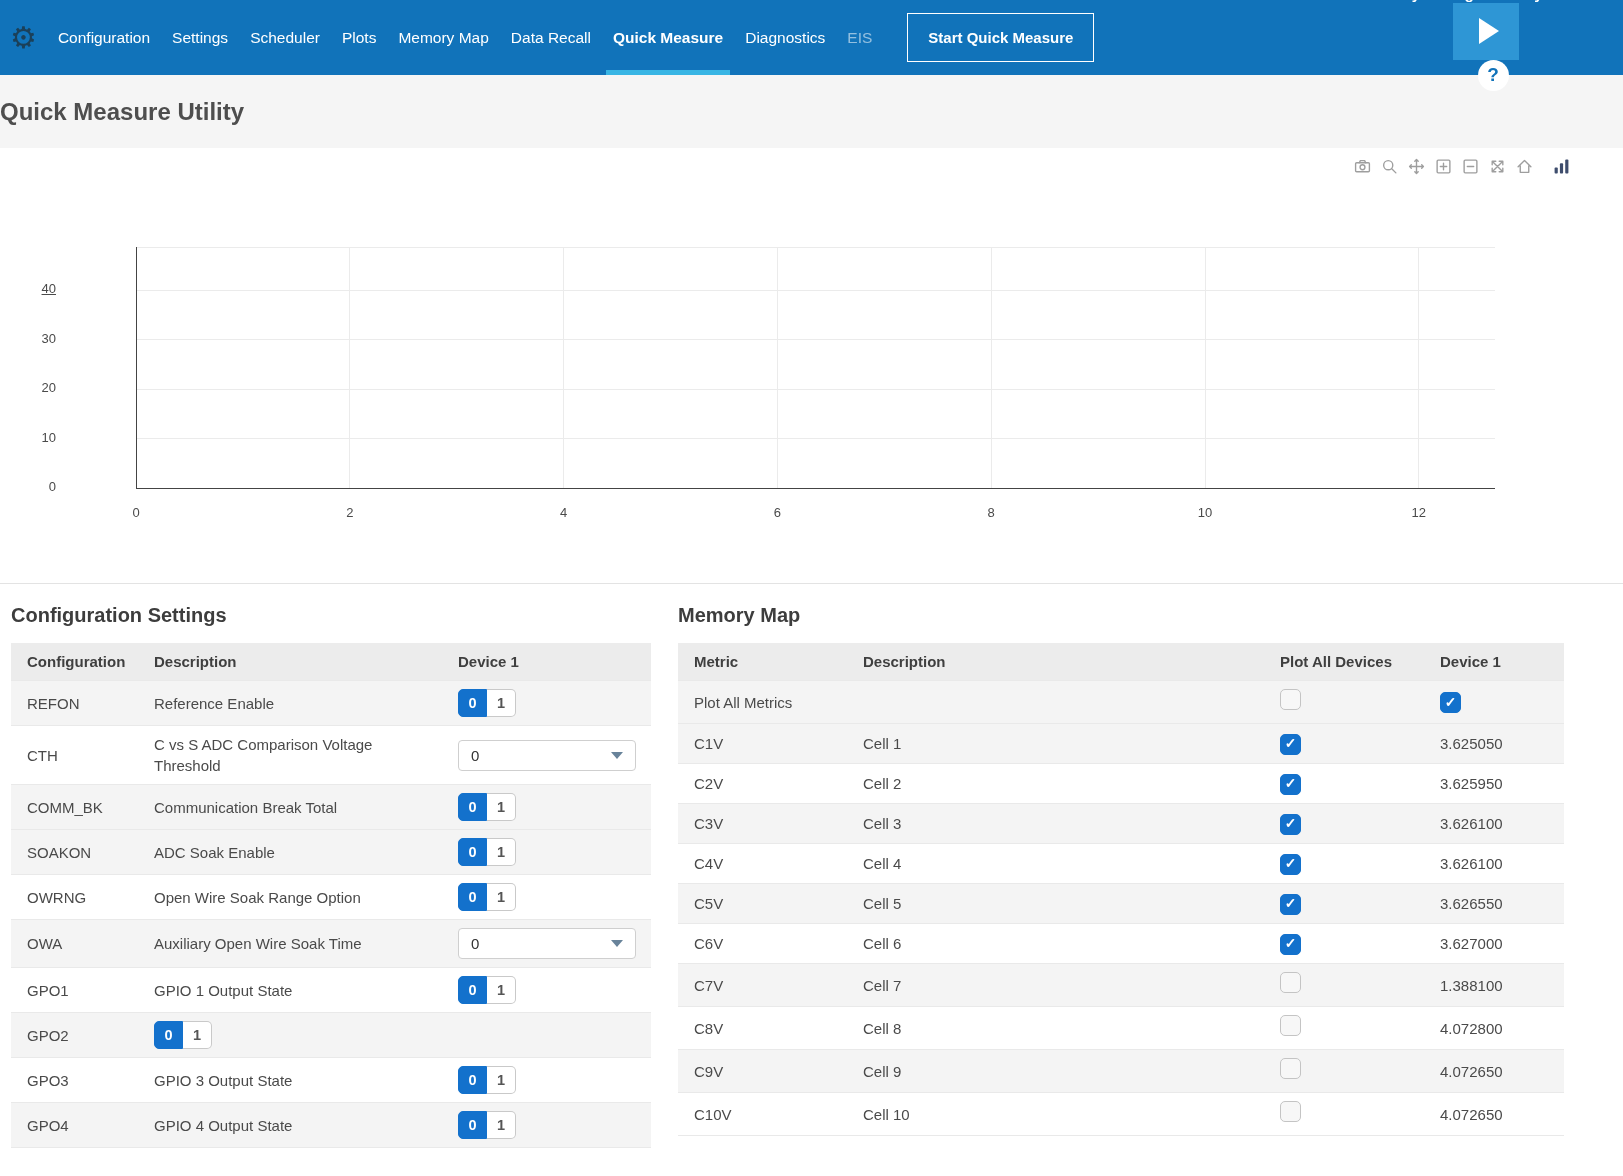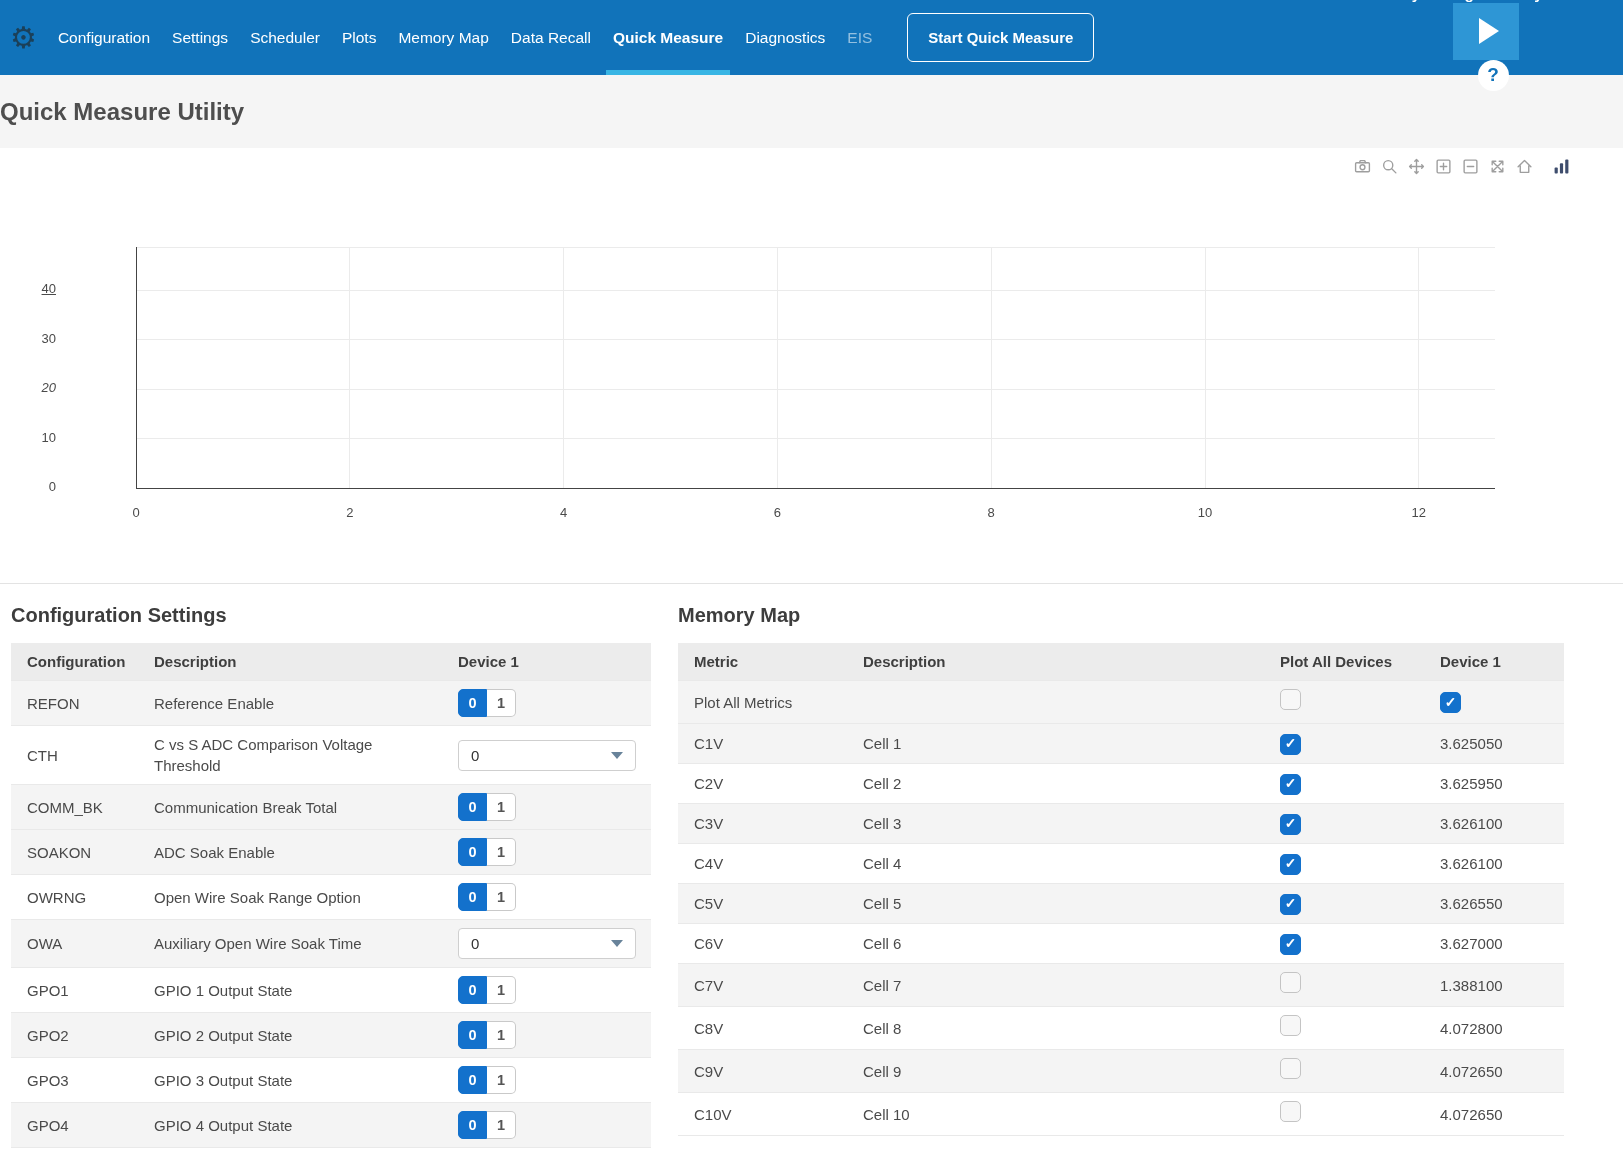--- a/index.html
+++ b/index.html
@@ -11,21 +11,21 @@
     padding:0 18px 0 8px; position:relative; }
   .gear { font-size:30px; color:#1b4059; margin:0 10px 0 2px; cursor:pointer; line-height:1; }
   .nav-items { display:flex; align-items:center; height:100%; }
   .nav-item { color:#ffffff; font-size:15.5px; padding:0 11px; height:100%;
     display:flex; align-items:center; position:relative; cursor:pointer; white-space:nowrap; }
   .nav-item.active { font-weight:700; }
   .nav-item.active::after { content:""; position:absolute; left:4px; right:4px; bottom:0;
     height:5px; background:#38b5e4; }
   .nav-item.disabled { color:rgba(255,255,255,0.55); }
   .start-btn { margin-left:24px; background:transparent; border:1.5px solid #ffffff;
-    border-radius:6px; color:#ffffff; font-size:15px; font-weight:600;
+    border-radius:0; color:#ffffff; font-size:15px; font-weight:600;
     padding:15px 20px; cursor:pointer; font-family:inherit; }
   .nav-right { margin-left:auto; display:flex; align-items:center;flex-direction:column; }
   .app-title { color:#ffffff; font-size:15.5px; font-weight:700; margin-right:26px; }
   .play-btn { width:66px; height:57px; background:#2e96d5; display:flex;
     align-items:center; justify-content:center; cursor:pointer; }
   .play-tri { width:0; height:0; border-left:20px solid #ffffff;
     border-top:13px solid transparent; border-bottom:13px solid transparent; margin-left:5px; }
   .help-btn { width:31px; height:31px; border-radius:50%; background:#ffffff;
     display:flex; align-items:center; justify-content:center; margin-left:14px; cursor:pointer; }
   .help-btn span { color:#1173ba; font-size:19px; font-weight:700; }
@@ -172,21 +172,21 @@
             <rect x="11.5" y="1.5" width="3" height="13" rx="0.8"></rect>
           </g>
         </svg>
       </div>
     </div>
 <div class="hline" style="top: 98.5px; left: 136px; width: 1359px;"></div>
     <div class="tick-label tick-y" style="top: 331px;">0</div>
     <div class="hline" style="top: 290.04px; left: 136px; width: 1359px;"></div>
     <div class="tick-label tick-y" style="top: 281.54px;">10</div>
     <div class="hline" style="top: 240.58px; left: 136px; width: 1359px;"></div>
-    <div class="tick-label tick-y" style="top: 232.08px; font-style: italic;">20</div>
+    <div class="tick-label tick-y" style="top: 232.08px;">20</div>
     <div class="hline" style="top: 191.12px; left: 136px; width: 1359px;"></div>
     <div class="tick-label tick-y" style="top: 182.62px;">30</div>
     <div class="hline" style="top: 141.66px; left: 136px; width: 1359px;"></div>
     <div class="tick-label tick-y" style="top: 133.16px; text-decoration: underline;">40</div>
     <div class="tick-label tick-x" style="left: 106px; top: 357px;">0</div>
     <div class="vline" style="left: 349.3px; top: 99px; height: 241px;"></div>
     <div class="tick-label tick-x" style="left: 319.8px; top: 357px;">2</div>
     <div class="vline" style="left: 563.1px; top: 99px; height: 241px;"></div>
     <div class="tick-label tick-x" style="left: 533.6px; top: 357px;">4</div>
     <div class="vline" style="left: 776.9px; top: 99px; height: 241px;"></div>
@@ -267,21 +267,20 @@
           <div class="row">
             <div class="cell c1">GPO1</div>
             <div class="cell c2">GPIO 1 Output State</div>
             <div class="cell c3"><div class="toggle">
                 <button class="tbtn selected">0</button>
                 <button class="tbtn">1</button>
               </div></div>
           </div>
           <div class="row shade">
             <div class="cell c1">GPO2</div>
-            <div class="cell c2">GPIO 2 Output State</div>
             <div class="cell c3"><div class="toggle">
                 <button class="tbtn selected">0</button>
                 <button class="tbtn">1</button>
               </div></div>
           </div>
           <div class="row">
             <div class="cell c1">GPO3</div>
             <div class="cell c2">GPIO 3 Output State</div>
             <div class="cell c3"><div class="toggle">
                 <button class="tbtn selected">0</button>

